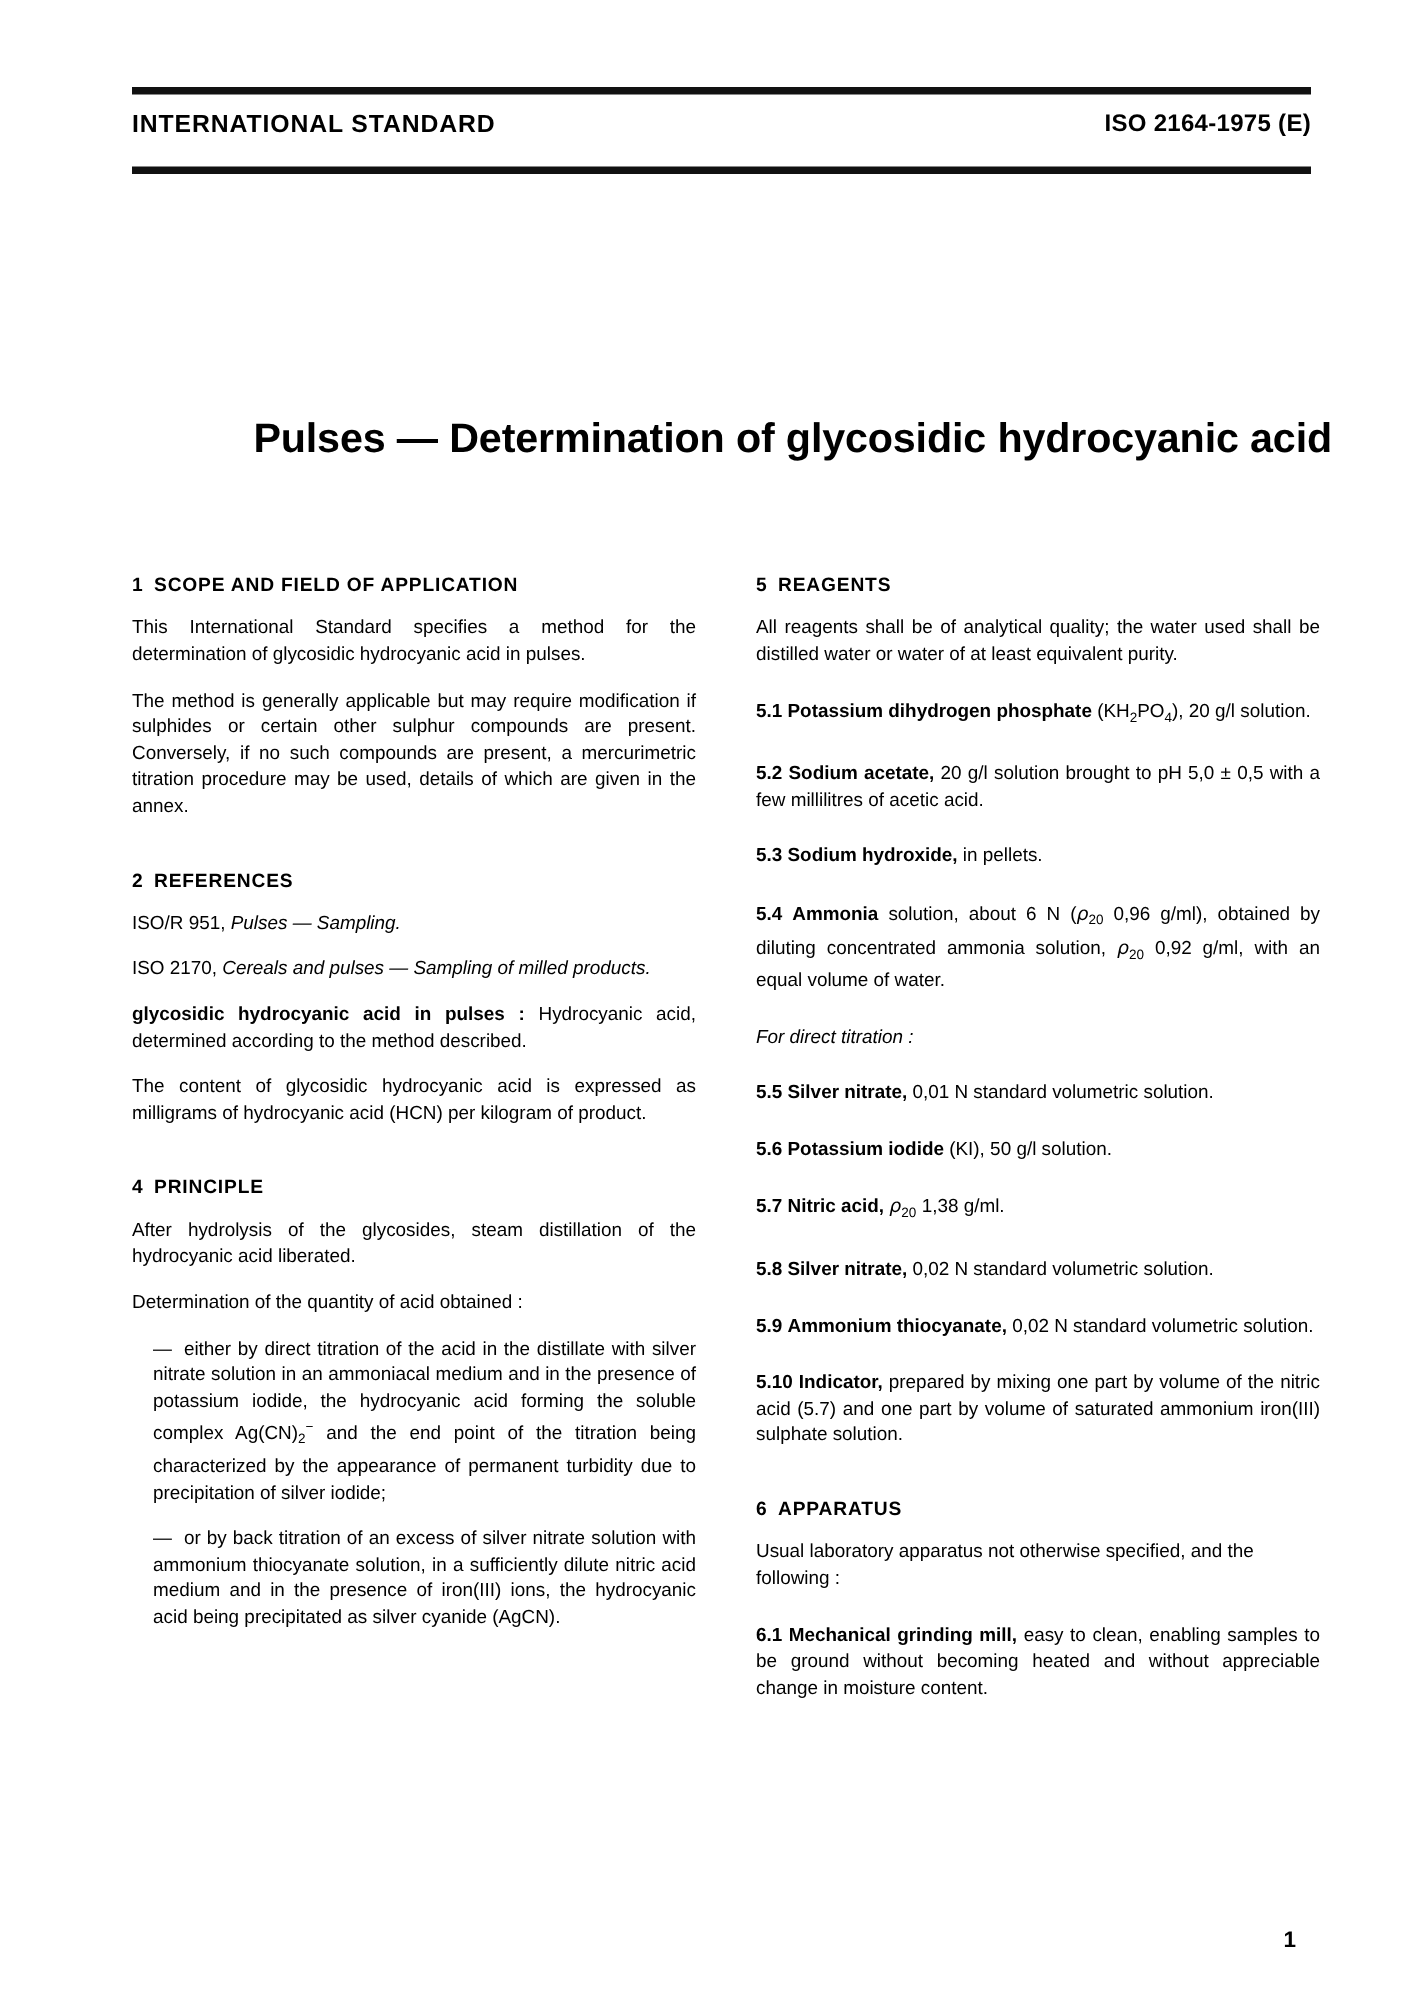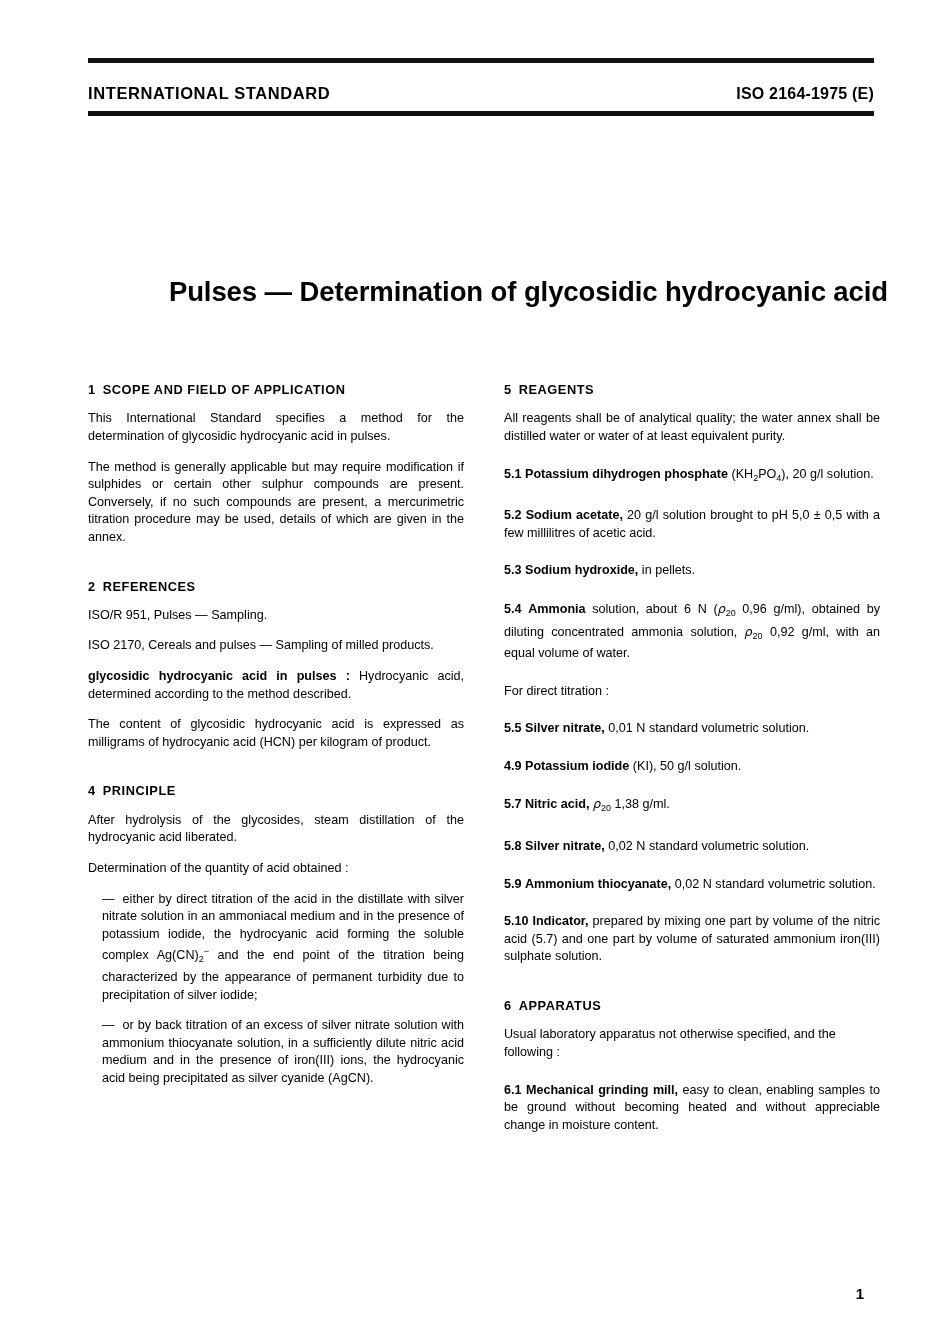--- a/index.html
+++ b/index.html
@@ -27,21 +27,21 @@
   
   .hdr-rule {
     height: 5px;
     background: #111111;
     width: 786px;
   }
   .hdr-rule.top { margin-top: 58px; }
   .hdr-rule.bottom { margin-top: 8px; }
   .hdr-row {
     display: flex;
-    align-items: flex-end;
+    align-items: flex-start;
     justify-content: space-between;
     width: 786px;
     height: 40px;
     padding-top: 11px;
     box-sizing: border-box;
   }
   .hdr-left {
     font-size: 16.5px;
     font-weight: bold;
     letter-spacing: 0.6px;
@@ -90,21 +90,21 @@
     text-align: justify;
     text-justify: inter-word;
   }
   p.para.last { margin-bottom: 0; }
   p.para.nojust { text-align: left; }
 
   
   p.clause { margin-top: 20px; }
 
   .b { font-weight: bold; }
-  .i { }
+  .i { font-style: italic; }
   .dash-item {
     padding-left: 14px;
     text-indent: 0;
   }
   .dash-item .dash { margin-right: 8px; }
 
   sub { font-size: 9px; vertical-align: -3px; }
   sup { font-size: 9px; vertical-align: 5px; }
   .rho { font-style: italic; font-family: "DejaVu Sans", sans-serif; }
 
@@ -169,21 +169,21 @@
         <span class="dash">—</span><span>or by back titration of an excess of silver nitrate solution with ammonium thiocyanate solution, in a sufficiently dilute nitric acid medium and in the presence of iron(III) ions, the hydrocyanic acid being precipitated as silver cyanide (AgCN).</span>
       </p>
 
     </div>
 
     <div class="col">
 
       <h2 class="sec">
         <span class="num">5</span><span>REAGENTS</span>
       </h2>
-      <p class="para">All reagents shall be of analytical quality; the water annex shall be distilled water or water of at least equivalent purity.</p>
+      <p class="para">All reagents shall be of analytical quality; the water used shall be distilled water or water of at least equivalent purity.</p>
 
       <p class="para clause">
         <span class="b">5.1</span>
         <span class="b">Potassium dihydrogen phosphate</span><span> (KH</span><sub>2</sub><span>PO</span><sub>4</sub><span>), 20 g/l solution.</span>
       </p>
 
       <p class="para clause">
         <span class="b">5.2</span>
         <span class="b">Sodium acetate,</span><span> 20 g/l solution brought to pH 5,0 ± 0,5 with a few millilitres of acetic acid.</span>
       </p>
@@ -199,21 +199,21 @@
       </p>
 
       <p class="para clause i nojust">For direct titration :</p>
 
       <p class="para clause nojust">
         <span class="b">5.5</span>
         <span class="b">Silver nitrate,</span><span> 0,01 N standard volumetric solution.</span>
       </p>
 
       <p class="para clause nojust">
-        <span class="b">4.9</span>
+        <span class="b">5.6</span>
         <span class="b">Potassium iodide</span><span> (KI), 50 g/l solution.</span>
       </p>
 
 
       <p class="para clause nojust">
         <span class="b">5.7</span>
         <span class="b">Nitric acid,</span><span> </span><span class="rho">ρ</span><sub>20</sub><span> 1,38 g/ml.</span>
       </p>
 
       <p class="para clause nojust">

